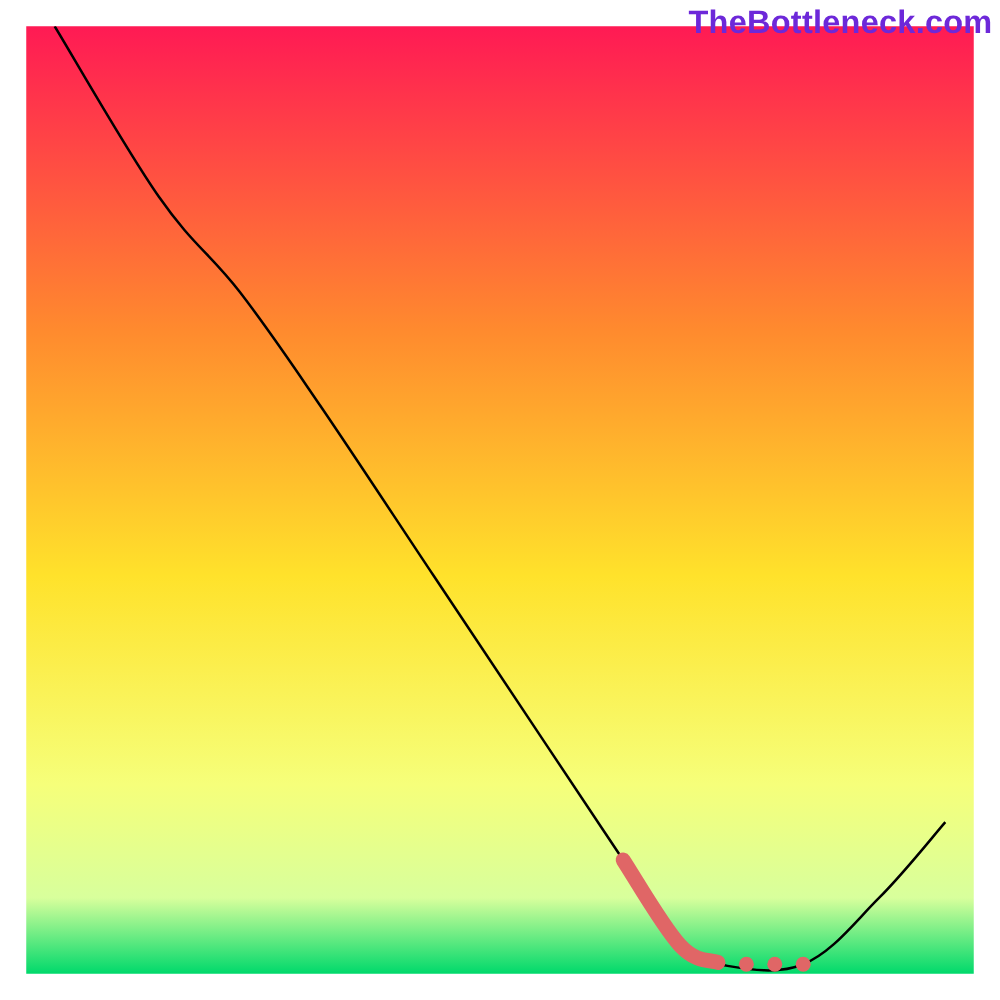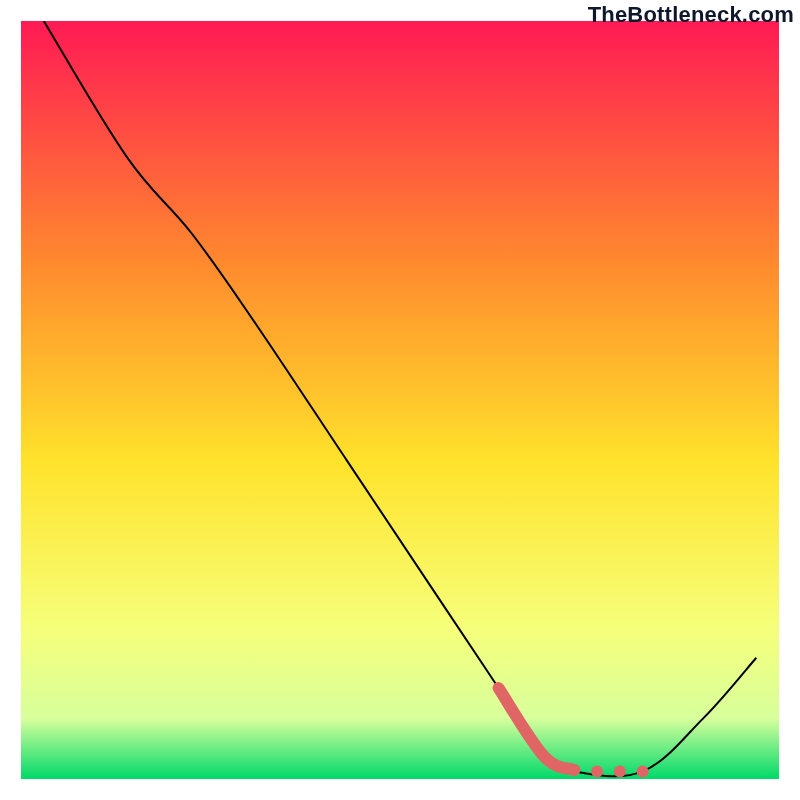--- a/index.html
+++ b/index.html
@@ -16,23 +16,23 @@
     height: 800px;
   }
   svg {
     display: block;
   }
   .watermark {
     position: absolute;
     top: 2px;
     right: 6px;
     font-family: Arial, Helvetica, sans-serif;
-    font-size: 22px;
+    font-size: 26px;
     font-weight: 600;
-    color: #0f172a;
+    color: #6d28d9;
     letter-spacing: 0.2px;
   }
 </style>
 </head>
 <body>
 
 <div class="chart-container">
   <svg id="chart-svg" width="800" height="800" viewBox="0 0 800 800">
     <defs>
       <linearGradient id="bg-grad" x1="0" y1="0" x2="0" y2="1">

